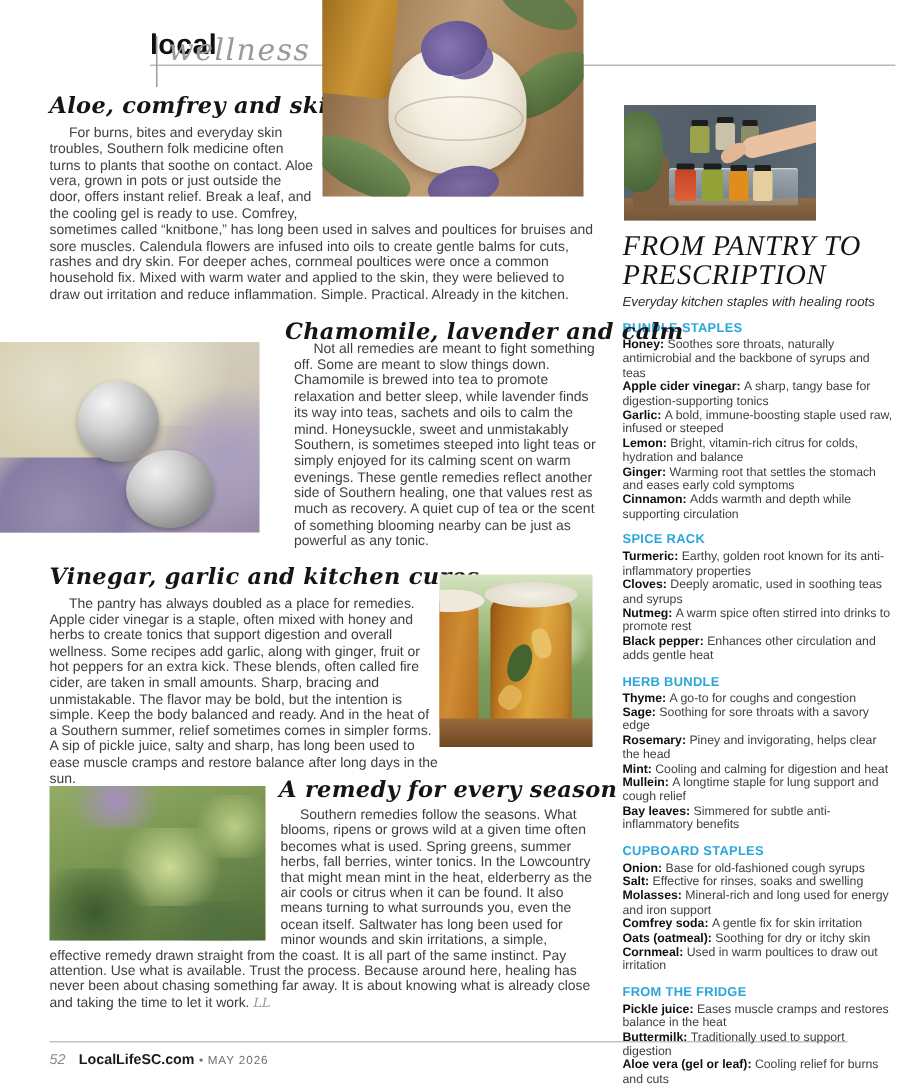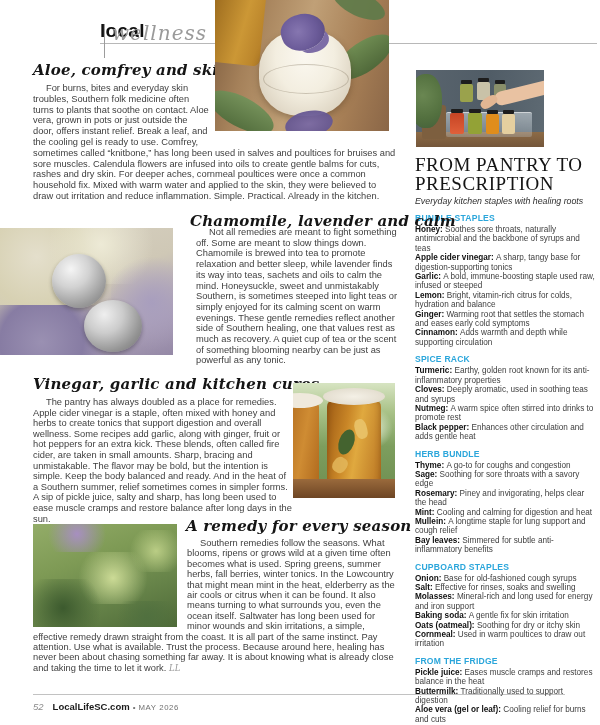--- a/index.html
+++ b/index.html
@@ -132,21 +132,21 @@
   .gp-light2{right:-10px;top:6px;width:62px;height:42px;
     background:radial-gradient(circle,#bacd85 0%,rgba(186,205,133,0) 70%);}
   .gp-dark{left:-12px;bottom:-10px;width:84px;height:58px;
     background:radial-gradient(circle,#3c5a2e 0%,rgba(60,90,46,0) 75%);}
   .gp-dark2{right:-6px;bottom:-8px;width:72px;height:34px;
     background:radial-gradient(circle,#50703f 0%,rgba(80,112,63,0) 75%);}
 
   
   .sidebar{position:absolute;left:415px;top:70px;width:181px;z-index:1;}
   .sb-photo-gap{height:82px;}
-  .sb-title{margin:4px 0 0 0;font-family:"Liberation Serif",serif;font-weight:500;
+  .sb-title{margin:4px 0 0 0;font-family:"Liberation Serif",serif;font-style:italic;font-weight:500;
     font-size:19px;line-height:18.5px;letter-spacing:.5px;color:#141414;}
   .sb-subtitle{margin-top:3px;font-style:italic;font-size:8.8px;color:#2e2e2e;}
   .sb-heading{margin:7px 0 2px 0;font-weight:bold;font-size:8.6px;letter-spacing:.2px;color:#2ba6db;}
   .sb-item{font-size:8.2px;line-height:9.4px;color:#3e3e3e;}
   .sb-item b{color:#101010;}
 
   
   .footer-rule{position:absolute;left:33px;top:694px;width:532px;height:1px;background:#c2c2c2;}
   .footer{position:absolute;left:33px;top:701px;font-size:9.5px;}
   .pg{color:#8a8a8a;margin-right:9px;font-style:italic;}
@@ -246,21 +246,21 @@
         <div class="sb-item"><b>Thyme: </b><span>A go-to for coughs and congestion</span></div>
         <div class="sb-item"><b>Sage: </b><span>Soothing for sore throats with a savory edge</span></div>
         <div class="sb-item"><b>Rosemary: </b><span>Piney and invigorating, helps clear the head</span></div>
         <div class="sb-item"><b>Mint: </b><span>Cooling and calming for digestion and heat</span></div>
         <div class="sb-item"><b>Mullein: </b><span>A longtime staple for lung support and cough relief</span></div>
         <div class="sb-item"><b>Bay leaves: </b><span>Simmered for subtle anti-inflammatory benefits</span></div>
         <div class="sb-heading">CUPBOARD STAPLES</div>
         <div class="sb-item"><b>Onion: </b><span>Base for old-fashioned cough syrups</span></div>
         <div class="sb-item"><b>Salt: </b><span>Effective for rinses, soaks and swelling</span></div>
         <div class="sb-item"><b>Molasses: </b><span>Mineral-rich and long used for energy and iron support</span></div>
-        <div class="sb-item"><b>Baking soda: </b><span>A gentle fix for skin irritation</span></div>
+        <div class="sb-item"><b>Comfrey soda: </b><span>A gentle fix for skin irritation</span></div>
         <div class="sb-item"><b>Oats (oatmeal): </b><span>Soothing for dry or itchy skin</span></div>
         <div class="sb-item"><b>Cornmeal: </b><span>Used in warm poultices to draw out irritation</span></div>
         <div class="sb-heading">FROM THE FRIDGE</div>
         <div class="sb-item"><b>Pickle juice: </b><span>Eases muscle cramps and restores balance in the heat</span></div>
         <div class="sb-item"><b>Buttermilk: </b><span>Traditionally used to support digestion</span></div>
         <div class="sb-item"><b>Aloe vera (gel or leaf): </b><span>Cooling relief for burns and cuts</span></div>
       </div>
   </aside>
   <div class="photo spice-photo" title="Hand reaching for labeled spice jars on a small acrylic rack">
     <div class="shape sp-wood"></div>

